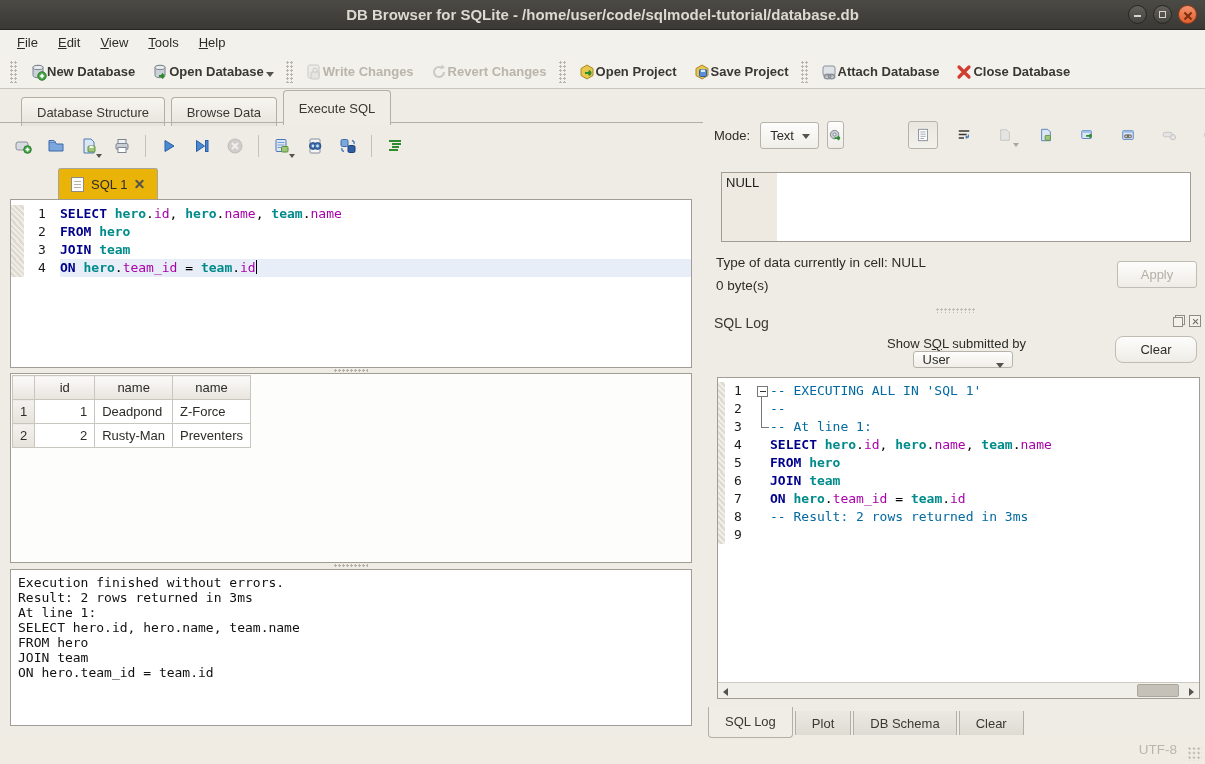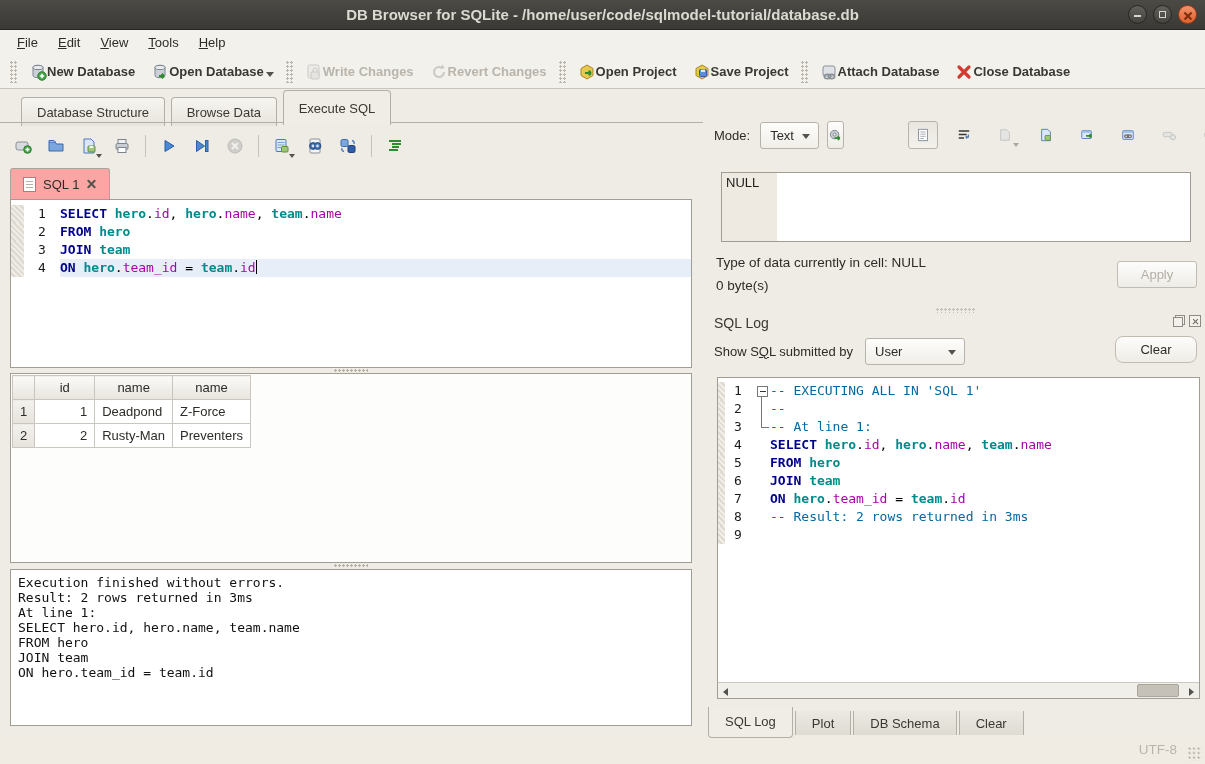--- a/index.html
+++ b/index.html
@@ -52,21 +52,21 @@
 
   .sql-toolbar { position:absolute; left:10px; top:42px; height:30px; display:flex; align-items:center; gap:7px; }
   .sbtn { width:26px; height:26px; display:flex; align-items:center; justify-content:center; border-radius:3px; position:relative; }
   .sbtn.disabled { opacity:.5; filter:grayscale(1); }
   .vsep { width:1px; height:22px; background:#c6c2b9; margin:0 3px; }
   .mini-caret { position:absolute; right:0px; bottom:1px; width:0; height:0;
     border-left:3.5px solid transparent; border-right:3.5px solid transparent; border-top:4px solid #55534d; }
 
   .sql-tabbar { position:absolute; left:10px; top:79px; height:31px; }
   .stab { display:inline-flex; align-items:center; gap:7px; height:31px; padding:0 12px;
-    background:#fca5a5; border:1px solid #a9a59d; border-bottom:none; border-radius:3px 3px 0 0; }
+    background:#eab308; border:1px solid #a9a59d; border-bottom:none; border-radius:3px 3px 0 0;margin-left:48px; }
   .doc-ico { width:13px; height:15px; background:#fdfdfc; border:1px solid #8f8b84; position:relative; }
   .doc-ico::before { content:""; position:absolute; left:2px; top:3px; right:2px; height:1px; background:#b5b2ab;
     box-shadow:0 3px 0 #b5b2ab, 0 6px 0 #b5b2ab; }
   .x-ico { position:relative; width:11px; height:11px; }
   .x-ico::before, .x-ico::after { content:""; position:absolute; left:0px; top:4.5px; width:11px; height:2px; background:#55534d; border-radius:1px; }
   .x-ico::before { transform:rotate(45deg); } .x-ico::after { transform:rotate(-45deg); }
 
   .editor-widget { position:absolute; left:10px; top:110px; width:682px; height:169px;
     background:#fff; border:1px solid #a19d95; padding-top:5px; overflow:hidden; }
   .cl { display:flex; height:18px; line-height:18px; font-family:"DejaVu Sans Mono",monospace; font-size:13px; }
@@ -137,21 +137,21 @@
   .cell-type { position:absolute; left:10px; top:166px; font-size:13.5px; }
   .cell-size { position:absolute; left:10px; top:189px; font-size:13.5px; }
   .btn { height:27px; padding:0 14px; background:linear-gradient(#fdfdfc,#eeece6);
     border:1px solid #c0bcb3; border-radius:3px; font-size:13px; display:inline-flex; align-items:center; justify-content:center; }
   .btn.disabled { color:#b3afa7; }
   .apply-btn { position:absolute; right:8px; top:172px; width:80px; }
   .underline-first::first-letter { text-decoration:underline; }
   .u { text-decoration:underline; }
 
   .log-header { position:absolute; left:0; top:219px; width:100%; }
-  .filter-row { position:absolute; left:8px; top:247px; right:6px; height:30px; display:flex; align-items:center; }
+  .filter-row { position:absolute; left:8px; top:247px; right:6px; height:30px; display:flex; align-items:center;flex-direction:column; }
   .clear-btn { position:absolute; right:2px; top:0px; width:82px;border-radius:8px; }
 
   .log-widget { position:absolute; left:11px; top:288px; width:483px; height:322px;
     background:#fff; border:1px solid #a19d95; padding-top:4px; }
   .log-widget .cl .ln { width:26px; padding-left:6px; }
   .log-widget .cl::before { content:""; flex:none; width:7px; margin-right:3px;
     background:repeating-linear-gradient(45deg,#f1eee8 0 2px,#dedad1 2px 4px); }
   .fold { flex:none; width:16px; position:relative; }
   .fold.mid { background:linear-gradient(#777,#777) 7px 0/1px 100% no-repeat; }
   .fold.end { background:linear-gradient(#777,#777) 7px 0/1px 9px no-repeat, linear-gradient(#777,#777) 7px 9px/8px 1px no-repeat; }

